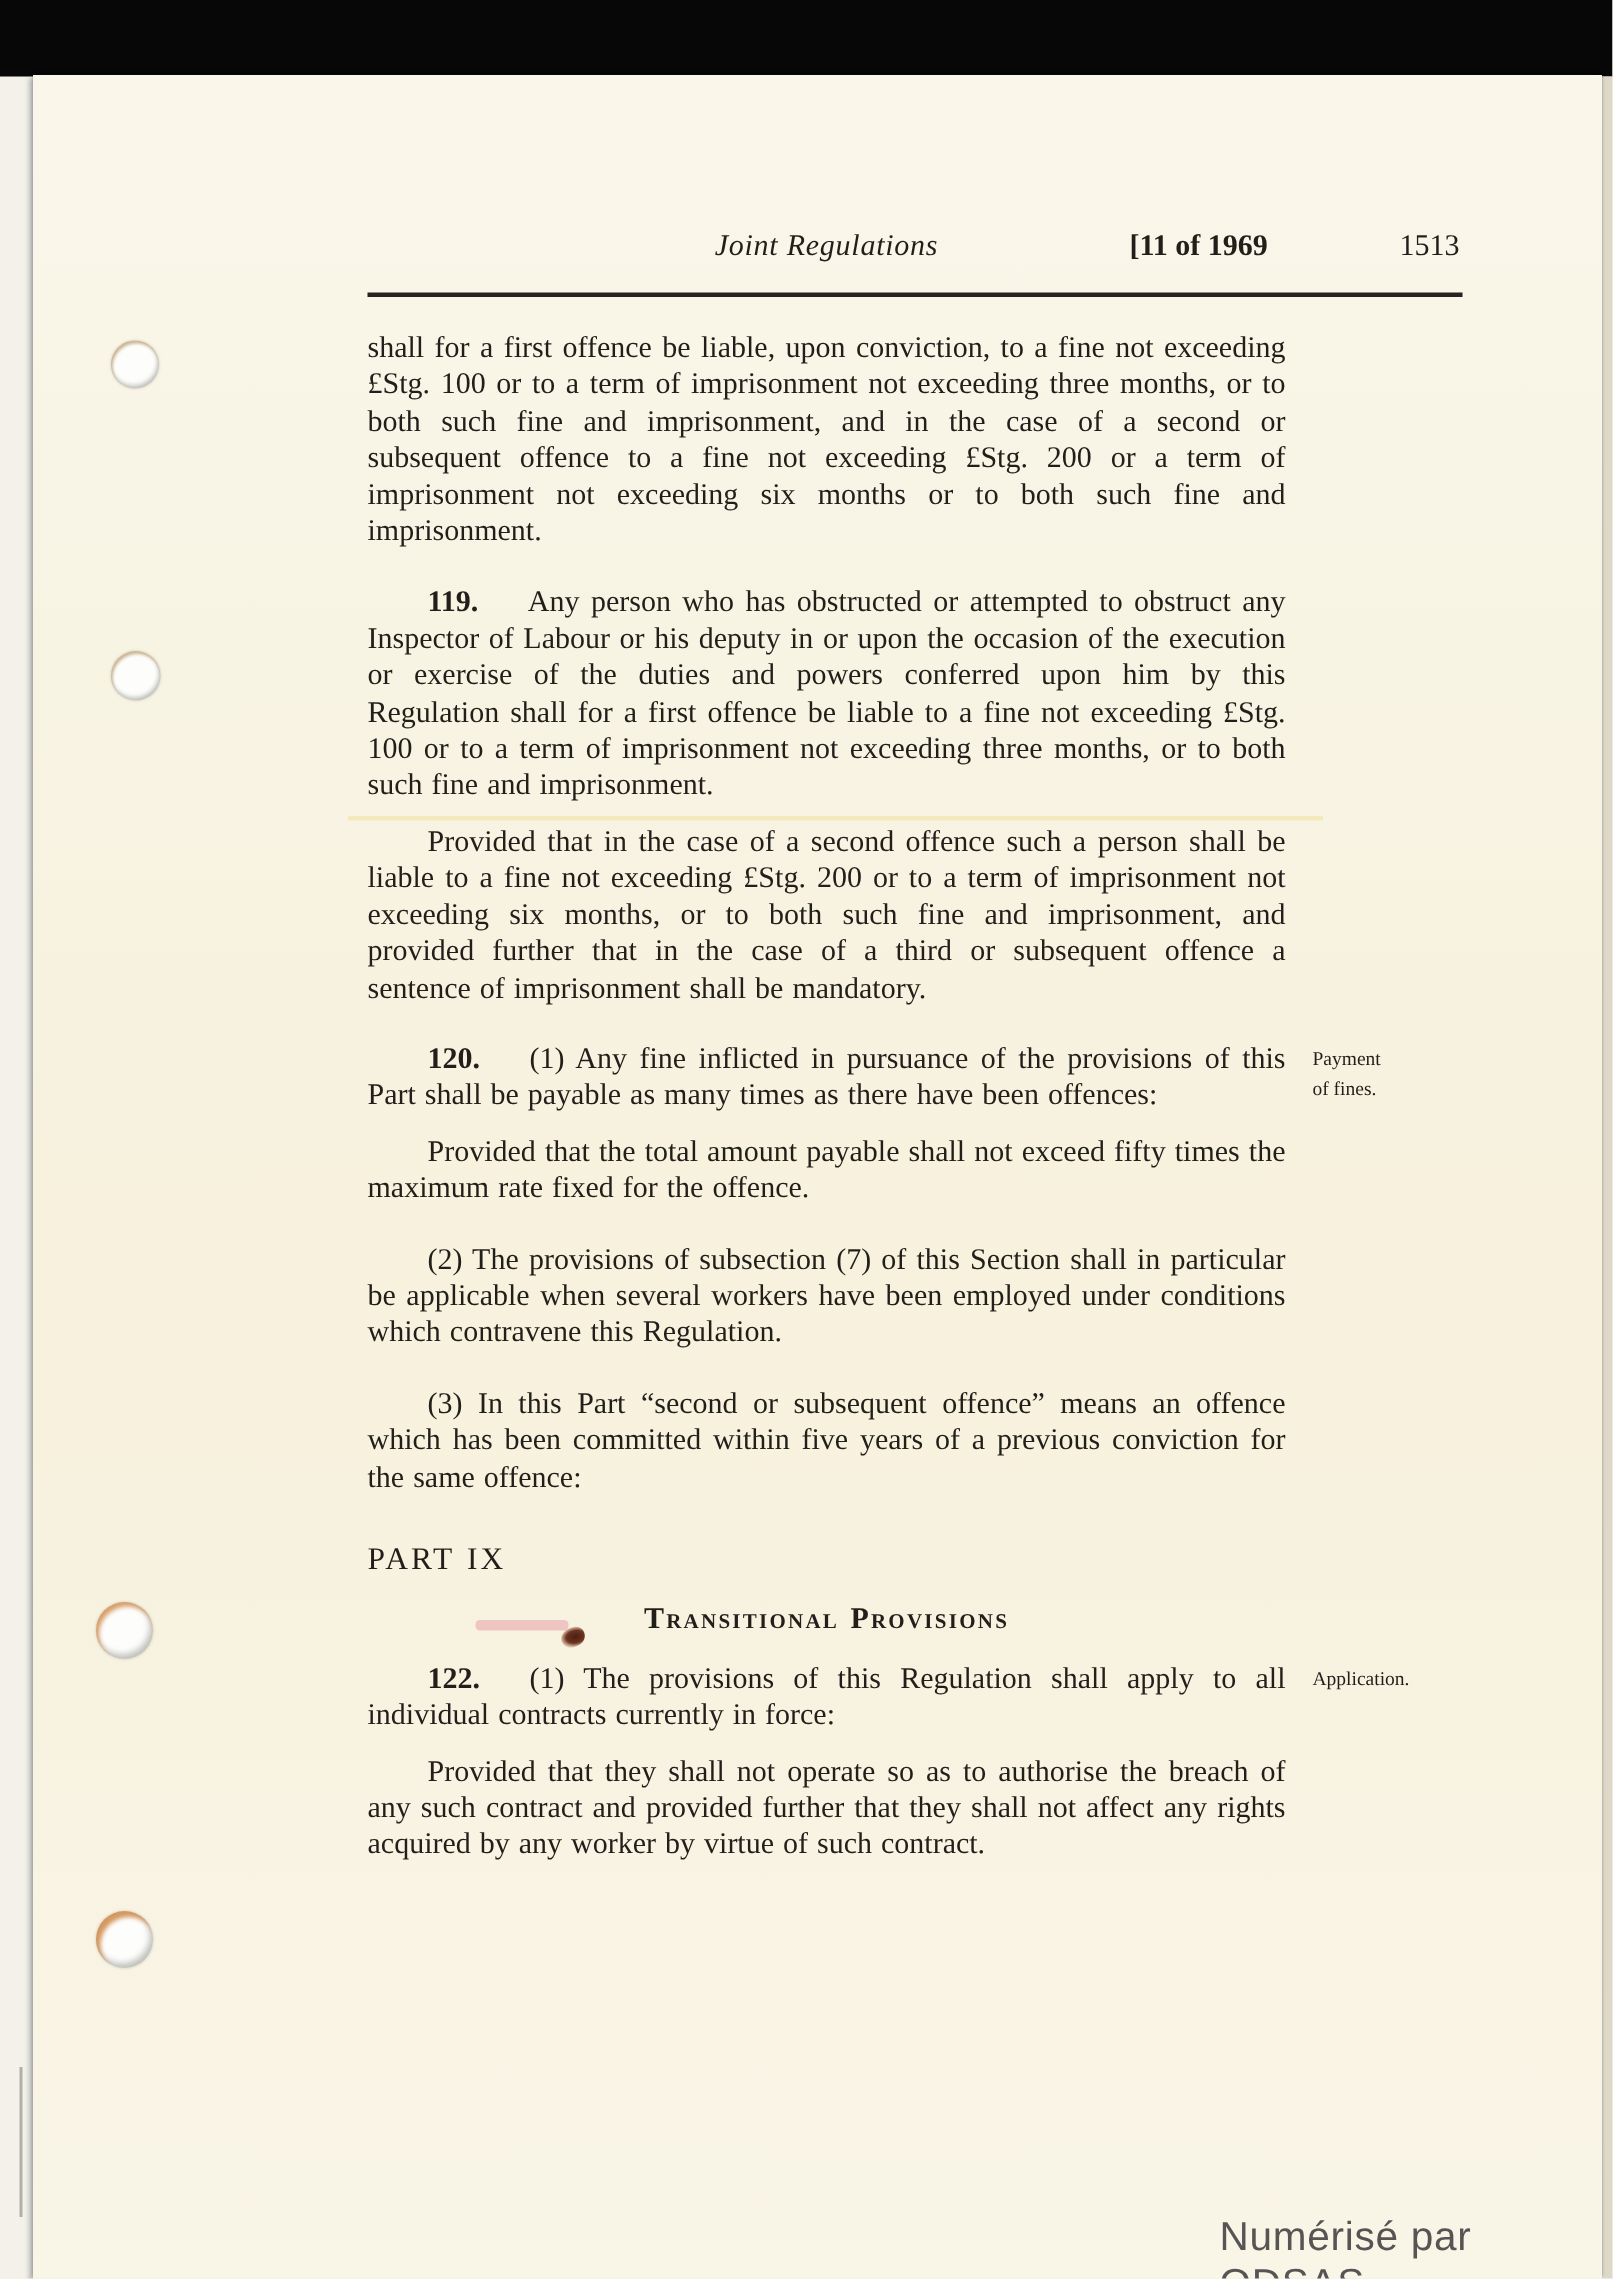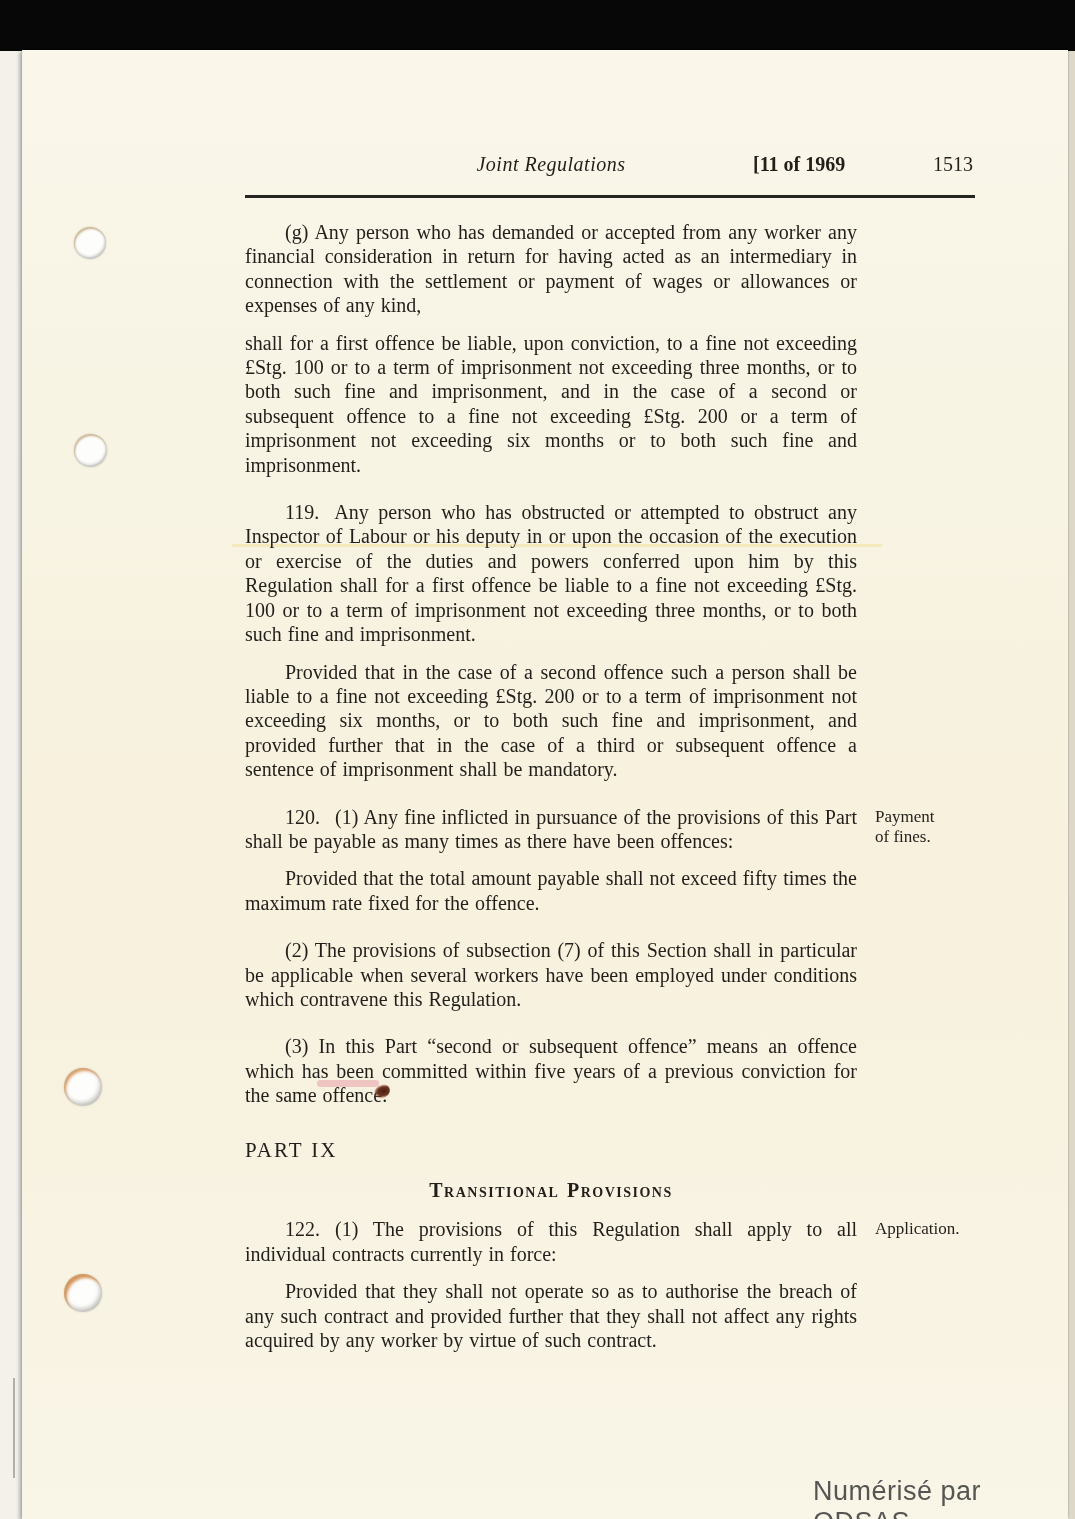--- a/index.html
+++ b/index.html
@@ -44,25 +44,25 @@
   .header-rule { position:absolute; left:223px; top:145px; width:730px; height:3px; background:#262420; }
 
   .content {
     position:absolute; left:223px; top:170px; width:612px;
     font-size:20px; line-height:24.4px; text-align:justify; word-spacing:1px;
   }
   .para { margin:0 0 13px; }
   .indent { text-indent:40px; }
   .flush { text-indent:0; }
   .sec-gap { margin-top:23px; }
-  .num { font-weight:normal; margin-right:15px; }
+  .num { font-weight:bold; margin-right:33px; }
   .row { position:relative; }
   .note {
     position:absolute; left:630px; top:2px; width:120px;
-    font-size:17px; line-height:20.5px; text-align:left; text-indent:0; word-spacing:0;
+    font-size:13px; line-height:20.5px; text-align:left; text-indent:0; word-spacing:0;
   }
   .note-line { display:block; }
   .part-heading { text-align:left; font-weight:normal; font-size:21px; letter-spacing:2px; margin:30px 0 0; text-indent:0; }
   .part-subheading { text-align:center; font-variant:small-caps; font-weight:bold; font-size:20px; letter-spacing:1.5px; margin:16px 0 15px; text-indent:0; }
 
   .ink-smudge { position:absolute; left:352px; top:1035px; width:16px; height:13px;
     background:radial-gradient(ellipse at 60% 50%, #4a1f14 0%, #6b3420 45%, rgba(160,80,50,.35) 70%, rgba(160,80,50,0) 100%);
     border-radius:60% 40% 55% 45%; transform:rotate(-12deg); }
   .pink-smear { position:absolute; left:295px; top:1030px; width:62px; height:7px;
     background:rgba(225,130,150,.4); border-radius:3px; }
@@ -87,21 +87,20 @@
   <div class="faint-line"></div>
 
   <div class="page-header">
     <span class="running-title">Joint Regulations</span>
     <span class="citation">[11 of 1969</span>
     <span class="page-number">1513</span>
   </div>
   <div class="header-rule"></div>
 
   <div class="content">
-    <p class="para indent">(g)  Any person who has demanded or accepted from any worker any financial consideration in return for having acted as an intermediary in connection with the settlement or payment of wages or allowances or expenses of any kind,</p>
     <p class="para flush">shall for a first offence be liable, upon conviction, to a fine not exceeding £Stg. 100 or to a term of imprisonment not exceeding three months, or to both such fine and imprisonment, and in the case of a second or subsequent offence to a fine not exceeding £Stg. 200 or a term of imprisonment not exceeding six months or to both such fine and imprisonment.</p>
 
     <p class="para indent sec-gap"><span class="num">119.</span><span>Any person who has obstructed or attempted to obstruct any Inspector of Labour or his deputy in or upon the occasion of the execution or exercise of the duties and powers conferred upon him by this Regulation shall for a first offence be liable to a fine not exceeding £Stg. 100 or to a term of imprisonment not exceeding three months, or to both such fine and imprisonment.</span></p>
     <p class="para indent">Provided that in the case of a second offence such a person shall be liable to a fine not exceeding £Stg. 200 or to a term of imprisonment not exceeding six months, or to both such fine and imprisonment, and provided further that in the case of a third or subsequent offence a sentence of imprisonment shall be mandatory.</p>
 
     <div class="row sec-gap">
       <p class="para indent"><span class="num">120.</span><span>(1)  Any fine inflicted in pursuance of the provisions of this Part shall be payable as many times as there have been offences:</span></p>
       <aside class="note">
         <span class="note-line">Payment</span>
         <span class="note-line">of fines.</span>

